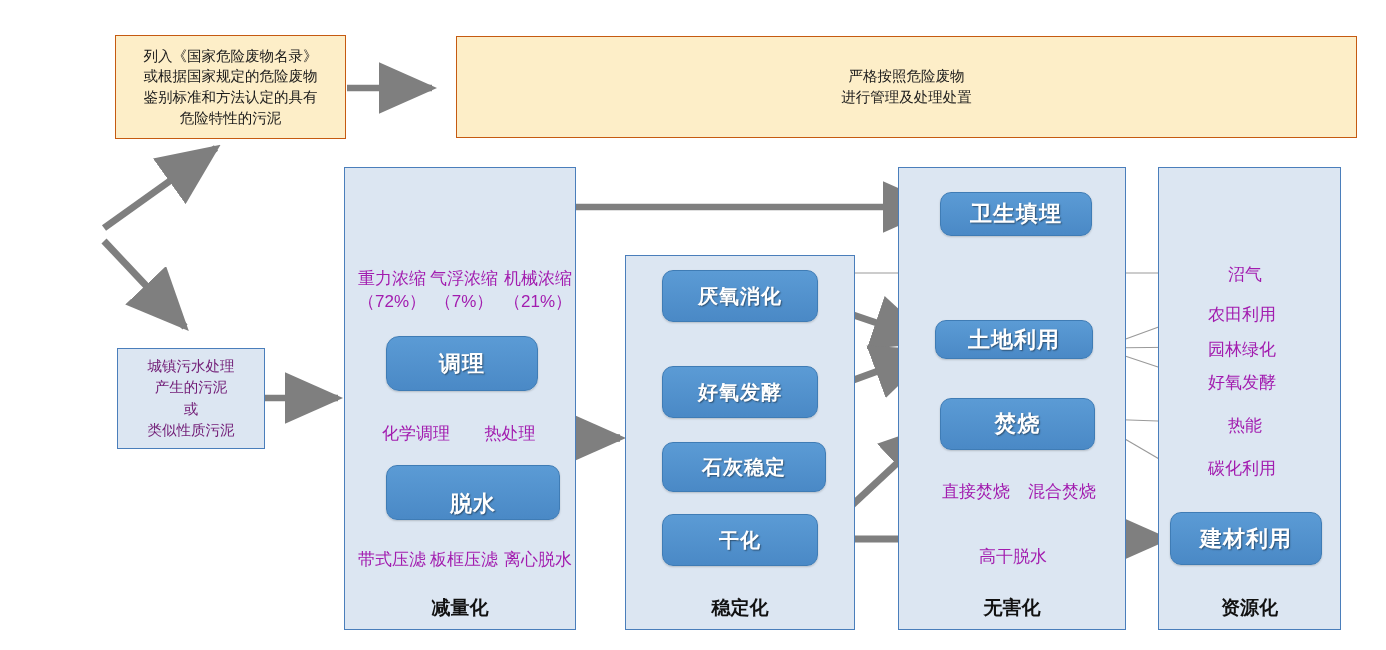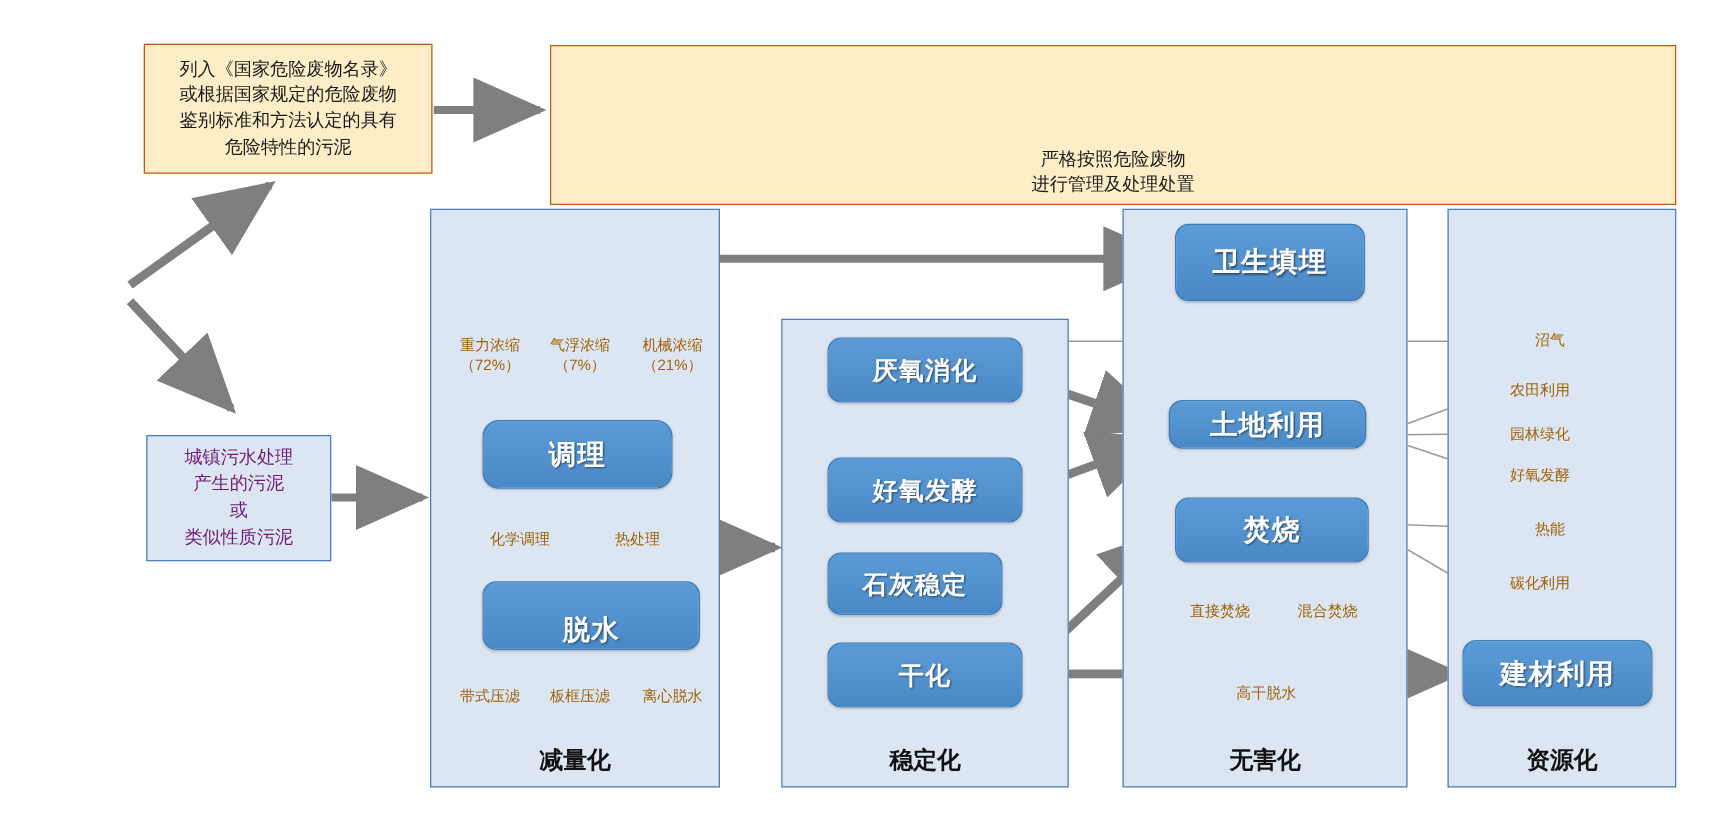--- a/index.html
+++ b/index.html
@@ -44,22 +44,22 @@
     display:flex;align-items:center;justify-content:center;
     color:#ffffff;font-weight:bold;letter-spacing:1px;
     text-shadow:1px 1px 1.5px rgba(0,0,0,.45);
     box-shadow:0 1px 2px rgba(0,0,0,.18);
   }
   .proc.big{font-size:22px;}
   .proc.med{font-size:20px;}
 
   
   .cap{
-    position:absolute;text-align:center;color:#a16207;
-    font-size:12px;line-height:1.35;white-space:pre;
+    position:absolute;text-align:center;color:#a21caf;
+    font-size:17px;line-height:1.35;white-space:pre;
   }
   .cap.left{text-align:left;}
 </style>
 </head>
 <body>
 
 <div id="stage">
 
   <svg class="edges" viewBox="0 0 1386 650">
     <defs>
@@ -134,21 +134,21 @@
     <div class="stagelabel">资源化</div>
   </div>
 
 
   <div class="node orange" style="left:115px;top:35px;width:231px;height:104px;white-space:pre-line;align-items:center;">
     <span>列入《国家危险废物名录》
 或根据国家规定的危险废物
 鉴别标准和方法认定的具有
 危险特性的污泥</span>
   </div>
-  <div class="node orange" style="left:440px;top:36px;width:901px;height:128px;white-space:pre-line;align-items:flex-end;">
+  <div class="node orange" style="left:456px;top:36px;width:901px;height:102px;white-space:pre-line;">
     <span>严格按照危险废物
 进行管理及处理处置</span>
   </div>
 
   <div class="node lightbox" style="left:117px;top:348px;width:148px;height:101px;white-space:pre-line;">
     <span>城镇污水处理
 产生的污泥
 或
 类似性质污泥</span>
   </div>
@@ -169,28 +169,28 @@
   <div class="cap" style="left:350px;top:549px;width:84px;"><span>带式压滤</span></div>
   <div class="cap" style="left:422px;top:549px;width:84px;"><span>板框压滤</span></div>
   <div class="cap" style="left:496px;top:549px;width:84px;"><span>离心脱水</span></div>
 
   <div class="node proc med" style="left:662px;top:270px;width:156px;height:52px;">
     <span>厌氧消化</span>
   </div>
   <div class="node proc med" style="left:662px;top:366px;width:156px;height:52px;">
     <span>好氧发酵</span>
   </div>
-  <div class="node proc med" style="left:662px;top:442px;width:140px;height:50px;align-items:center;">
+  <div class="node proc med" style="left:662px;top:442px;width:164px;height:50px;align-items:center;">
     <span>石灰稳定</span>
   </div>
   <div class="node proc med" style="left:662px;top:514px;width:156px;height:52px;">
     <span>干化</span>
   </div>
 
-  <div class="node proc big" style="left:940px;top:179px;width:152px;height:62px;">
+  <div class="node proc big" style="left:940px;top:192px;width:152px;height:44px;">
     <span>卫生填埋</span>
   </div>
   <div class="node proc big" style="left:935px;top:320px;width:158px;height:39px;">
     <span>土地利用</span>
   </div>
   <div class="node proc big" style="left:940px;top:398px;width:155px;height:52px;">
     <span>焚烧</span>
   </div>
   <div class="cap" style="left:934px;top:481px;width:84px;"><span>直接焚烧</span></div>
   <div class="cap" style="left:1020px;top:481px;width:84px;"><span>混合焚烧</span></div>

